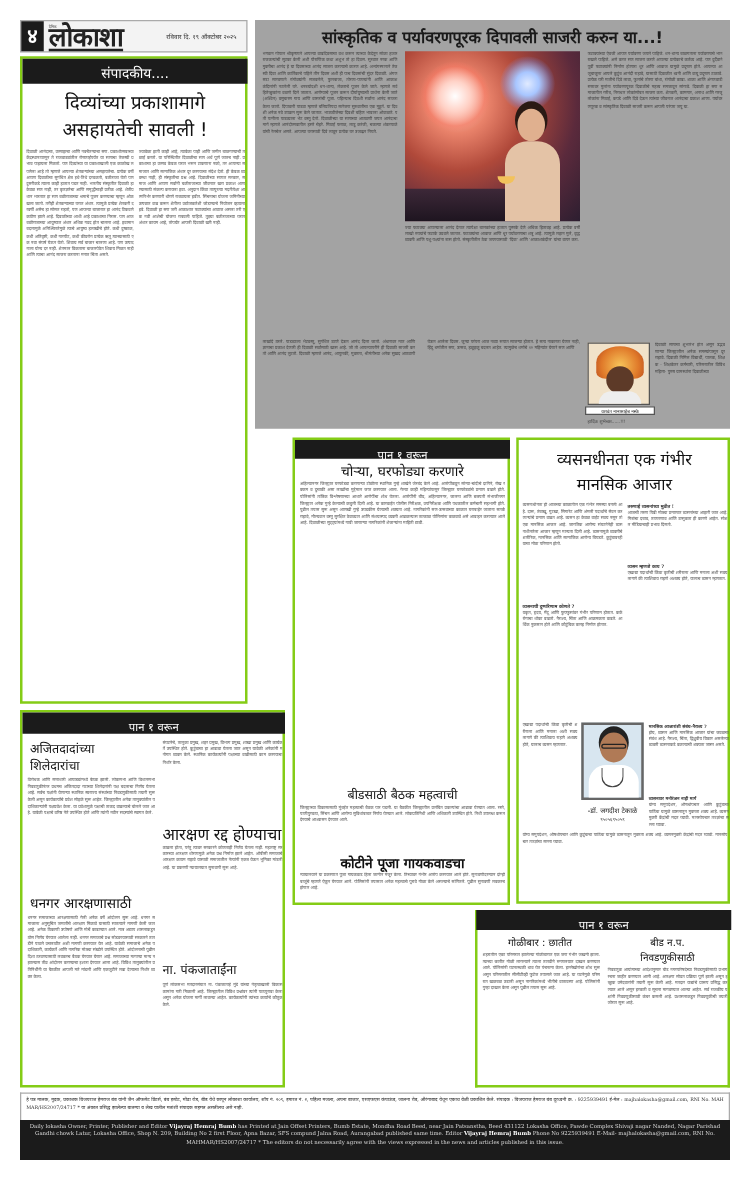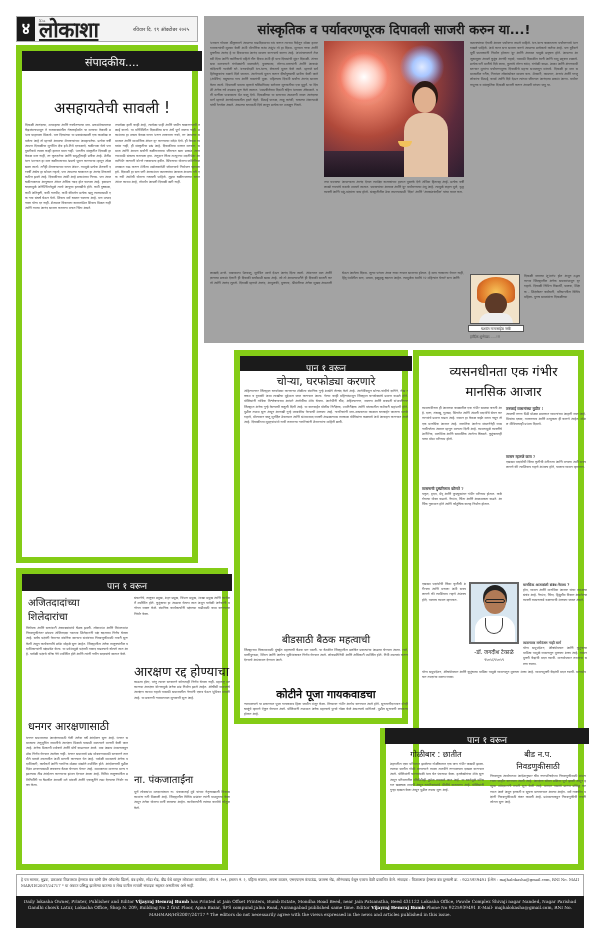--- a/index.html
+++ b/index.html
@@ -1,37 +1,38 @@
 <!DOCTYPE html>
 <html><head>
 <meta charset="utf-8">
 <style>
 *{box-sizing:border-box;margin:0;padding:0}
 body{width:600px;height:947px;background:#fff;font-family:"DejaVu Serif",serif;color:#222;position:relative;overflow:hidden}
 .abs{position:absolute}
 .txt{font-size:3.4px;line-height:5.2px;color:#555;text-align:justify;overflow:hidden;word-break:break-all}
 .txt.dark{color:#444}
 .banner{background:#1b1b1b;color:#fff;text-align:center;font-family:"DejaVu Sans",sans-serif}
-.box{border:6px solid #84cc16}
+.box{border:2px solid #84cc16}
 .head-d{font-family:"DejaVu Sans",sans-serif;color:#111;text-align:center;font-weight:normal}
 </style>
 </head>
 <body>
 
 <div class="abs" style="left:16px;top:16px;width:182px;height:26px;border:1px solid #aaa;background:#f3f3f3;">
   <div class="abs" style="left:0;top:0;width:18px;height:24px;background:#1b1b1b;color:#fff;font-family:'DejaVu Sans',sans-serif;font-size:16px;font-weight:bold;text-align:center;line-height:24px;">४</div>
   <div class="abs" style="left:22px;top:2px;font-size:3px;color:#333;">दैनिक</div>
   <div class="abs" style="left:22px;top:-2px;font-family:'DejaVu Serif',serif;font-size:21px;font-weight:bold;color:#222;letter-spacing:-0.5px;text-decoration:underline;">लोकाशा</div>
   <div class="abs" style="left:116px;top:9px;font-family:'DejaVu Sans',sans-serif;font-size:5px;color:#333;white-space:nowrap;">रविवार दि. १९ ऑक्टोबर २०२५</div>
 </div>
 
 <div class="abs box" style="left:16px;top:45px;width:182px;height:518px;">
   <div class="banner abs" style="left:0;top:0;width:180px;height:20px;">
     <span style="font-size:11px;line-height:20px;">संपादकीय....</span>
   </div>
+  <div class="abs head-d" style="left:0;top:24px;width:180px;font-size:15px;">दिव्यांच्या प्रकाशामागे</div>
   <div class="abs head-d" style="left:0;top:46px;width:180px;font-size:15px;">असहायतेची सावली !</div>
   <div class="abs txt" style="left:3px;top:72px;width:86px;height:440px;">दिवाळी आनंदाचा, उत्साहाचा आणि नवचैतन्याचा सण. प्रकाशोत्सवाच्या केंद्रस्थानापासून ते राजवाड्यांतील रोषणाईपर्यंत या सणाचा तेजस्वी प्रभाव पाहायला मिळतो. पण दिव्यांच्या या प्रकाशाखाली एक काळोख लपलेला आहे तो म्हणजे आपल्या शेतकऱ्यांच्या असहायतेचा. प्रत्येक वर्षी आपण दिवाळीचा सुगंधित क्षेत्र इथे-तिथे दरवळतो, बळीराजा घेतो पण दुसरीकडे त्याला काही हातात पडत नाही. भारतीय संस्कृतीत दिवाळी हा केवळ सण नाही, तर कृतज्ञतेचा आणि समृद्धीचाही प्रतीक आहे. शेतीप्रधान भारतात हा सण बळीराजाच्या श्रमाचे पूजन करण्याचा म्हणून ओळखला जातो. तरीही शेतकऱ्याच्या घरात अंधार. त्यामुळे प्रत्येक शेतकरी दरवर्षी असेच हा सोसत राहतो, पण आपल्या बाजारात हा आनंद टिकवणे कठीण झाले आहे. दिवाळीच्या आधी आहे प्रकाशाचा निरास. पण आज बळीराजाच्या आयुष्यात अंधार अधिक गडद होत चालला आहे. हवामानबदलामुळे अनिश्चिततेमुळे त्याचे आयुष्य हलाखीचे होते. कधी दुष्काळ, कधी अतिवृष्टी, कधी गारपीट, कधी कीडरोग प्रत्येक ऋतू त्याच्यासाठी एक नवा संघर्ष घेऊन येतो. शिवाय सर्व बाजार चालणा आहे. पण उत्पादनाला योग्य दर नाही. शेतमाल विकताना बाजारपेठेत शिवाय मिळत नाही आणि त्याचा आनंद साजरा करताना मनात चिंता असते.</div>
   <div class="abs txt" style="left:93px;top:72px;width:85px;height:440px;">ज्यावेळा हाती काही आहे, त्यावेळा पाही आणि जमीन बाळगण्याची तळाई करतो. या परिस्थितीत दिवाळीचा सण अर्थ पूर्ण जातच नाही. प्रकाशाचा हा उत्सव केवळ घरात भरून टाकणारा नको, तर आपल्या समाजात आणि सामाजिक अंधार दूर करण्याचा संदेश देतो. ही केवळ व्यवस्था नाही, ही संस्कृतीचा प्रश्न आहे. दिवाळीच्या सणात सरकार, समाज आणि आपण सर्वांनी बळीराजाच्या जीवनात खरा प्रकाश आणण्यासाठी संकल्प करायला हवा. अनुदान किंवा तात्पुरत्या मदतीपेक्षा आत्मनिर्भर करणारी धोरणे राबवायला हवीत. सिंचनाचा योजना जमिनीच्या उत्पन्नात वाढ करून शेतीला उद्योजकतेशी जोडण्याचे नियोजन व्हायला हवे. दिवाळी हा सण जरी आकाशात फटाक्यांचा आवाज असला तरी एक नवी आशेची योजना राबवली पाहिजे. तुझ्या बळीराजाच्या घरात अंधार कायम आहे, तोपर्यंत आपली दिवाळी खरी नाही.</div>
 </div>
 
 <div class="abs" style="left:204px;top:16px;width:380px;height:327px;background:#a3a3a3;">
   <div class="abs" style="left:0;top:4px;width:380px;text-align:center;font-family:'DejaVu Sans',sans-serif;font-weight:bold;font-size:13px;color:#1a1a1a;">सांस्कृतिक व पर्यावरणपूरक दिपावली साजरी करुन या...!</div>
   <div class="abs txt dark" style="left:6px;top:25px;width:108px;height:230px;">भगवान गोपाल श्रीकृष्णाने आपल्या वाढदिवसाचा वध करून त्याच्या कैदेतून सोळा हजार राजकन्यांची सुटका केली अशी पौराणिक कथा अशुभ तो हा दिवस. सुरवात नरक आणि मुक्तीचा आनंद हे या दिवसाच्या आनंद साजरा करण्याचे कारण आहे. अभ्यंगस्नानाने तेजस्वी दिवा आणि कार्तिकाचे पहिले तीन दिवस अशी ही पाच दिवसांची सुंदर दिवाळी. अंगण सडा सारवणाने रांगोळ्यांनी सजवलेले, फुलबाजा, तोरणा-पणत्यांनी आणि आकाशकंदिलांनी नटलेली घरे. धनत्रयोदशी धन-धान्य, लेकराचे पूजन केले जाते. म्हणजे सर्व हितेच्छुकांना वळणे दिले जातात. आरोग्याचे पूजन करून दीर्घायुष्याची प्रार्थना केली जाते (अश्विन) वसुबारस गाय आणि वासरांची पूजा. पहिल्याच दिवशी सर्वांना आनंद साजरा केला जातो. दिपावली पाडवा म्हणजे बलिप्रतिपदा सारेजण सुरुवातीचा एक मुहूर्त. या दिवशी अनेक नवे उपक्रम सुरू केले जातात. भाऊबीजेच्या दिवशी बहिण भावाला ओवाळते. पती पत्नीला पाडव्याला भेट वस्तू देतो. दिवाळीच्या या सणाच्या आठवणी जपत आनंदाचा मार्ग म्हणजे आनंदोत्सवातील हसरे चेहरे. मिठाई फराळ, लाडू करंजी, चकल्या शंकरपाळे यांची रेलचेल असते. आपल्या घरासाठी दिवे लावून प्रत्येक घर उजळून निघते.</div>
   <div class="abs" style="left:120px;top:25px;width:140px;height:136px;background:radial-gradient(circle at 30% 30%,#f8d7c8 0,#e9826a 18%,#b0493a 40%,#5b2a3c 70%,#2c1e30 100%);overflow:hidden;">
     <div style="position:absolute;left:12px;top:8px;width:56px;height:56px;border-radius:50%;background:radial-gradient(circle,#fff 0,#ffd3c8 30%,rgba(255,120,100,.4) 60%,transparent 72%);"></div>
@@ -61,21 +62,21 @@
     <span style="font-size:9px;line-height:15px;">पान १ वरून</span>
   </div>
   <div class="abs head-d" style="left:0;top:17px;width:172px;font-size:11px;">चोऱ्या, घरफोड्या करणारे</div>
   <div class="abs txt" style="left:4px;top:33px;width:164px;height:236px;">अहिल्यानगर जिल्ह्यात घरफोड्या करणाऱ्या टोळीला स्थानिक गुन्हे शाखेने जेरबंद केले आहे. आरोपींकडून सोन्या-चांदीचे दागिने, रोख रक्कम व दुचाकी असा लाखोंचा मुद्देमाल जप्त करण्यात आला. गेल्या काही महिन्यांपासून जिल्ह्यात घरफोड्यांचे प्रमाण वाढले होते. पोलिसांनी तांत्रिक विश्लेषणाच्या आधारे आरोपींचा शोध घेतला. आरोपींनी बीड, अहिल्यानगर, जालना आणि छत्रपती संभाजीनगर जिल्ह्यात अनेक गुन्हे केल्याची कबुली दिली आहे. या कारवाईत पोलीस निरीक्षक, उपनिरीक्षक आणि पथकातील कर्मचारी सहभागी होते. पुढील तपास सुरू असून आणखी गुन्हे उघडकीस येण्याची शक्यता आहे. नागरिकांनी सण-उत्सवाच्या काळात घराबाहेर जाताना सतर्क राहावे, मौल्यवान वस्तू सुरक्षित ठेवाव्यात आणि संशयास्पद व्यक्ती आढळल्यास तात्काळ पोलिसांना कळवावे असे आवाहन करण्यात आले आहे. दिवाळीच्या सुट्ट्यांमध्ये गावी जाणाऱ्या नागरिकांनी शेजाऱ्यांना माहिती द्यावी.</div>
   <div class="abs head-d" style="left:0;top:276px;width:172px;font-size:10px;font-weight:normal;">बीडसाठी बैठक महत्वाची</div>
   <div class="abs txt" style="left:4px;top:292px;width:164px;height:34px;">जिल्ह्याच्या विकासासाठी मुंबईत महत्त्वाची बैठक पार पडली. या बैठकीत जिल्ह्यातील प्रलंबित प्रकल्पांचा आढावा घेण्यात आला. रस्ते, पाणीपुरवठा, सिंचन आणि आरोग्य सुविधांबाबत निर्णय घेण्यात आले. लोकप्रतिनिधी आणि अधिकारी उपस्थित होते. निधी उपलब्ध करून देण्याचे आश्वासन देण्यात आले.</div>
   <div class="abs head-d" style="left:0;top:330px;width:172px;font-size:11px;font-weight:bold;">कोटीने पूजा गायकवाडचा</div>
   <div class="abs txt" style="left:4px;top:346px;width:164px;height:24px;">न्यायालयाने या प्रकरणात पूजा गायकवाड हिला जामीन मंजूर केला. तिच्यावर गंभीर आरोप करण्यात आले होते. सुनावणीदरम्यान दोन्ही बाजूंचे म्हणणे ऐकून घेण्यात आले. पोलिसांनी तपासात अनेक महत्त्वाचे पुरावे गोळा केले असल्याचे सांगितले. पुढील सुनावणी लवकरच होणार आहे.</div>
 </div>
 
-<div class="abs box" style="left:413px;top:350px;width:171px;height:436px;">
+<div class="abs box" style="left:413px;top:350px;width:171px;height:373px;">
   <div class="abs head-d" style="left:0;top:6px;width:169px;font-size:13px;">व्यसनधीनता एक गंभीर</div>
   <div class="abs head-d" style="left:0;top:26px;width:169px;font-size:13px;">मानसिक आजार</div>
   <div class="abs txt" style="left:3px;top:50px;width:80px;height:78px;">व्यसनाधीनता ही आजच्या काळातील एक गंभीर समस्या बनली आहे. दारू, तंबाखू, गुटखा, सिगारेट आणि अंमली पदार्थांचे सेवन करणाऱ्यांचे प्रमाण वाढत आहे. व्यसन हा केवळ वाईट सवय नसून तो एक मानसिक आजार आहे. जागतिक आरोग्य संघटनेनेही व्यसनाधीनतेला आजार म्हणून मान्यता दिली आहे. व्यसनामुळे व्यक्तीचे शारीरिक, मानसिक आणि सामाजिक आरोग्य बिघडते. कुटुंबावरही याचा मोठा परिणाम होतो.</div>
   <div class="abs" style="left:3px;top:130px;width:80px;font-size:3.8px;font-weight:bold;color:#333;">व्यसनाची दुष्परिणाम कोणते ?</div>
   <div class="abs txt" style="left:3px;top:136px;width:80px;height:86px;">यकृत, हृदय, मेंदू आणि फुफ्फुसांवर गंभीर परिणाम होतात. कर्करोगाचा धोका वाढतो. नैराश्य, चिंता आणि आक्रमकता वाढते. आर्थिक नुकसान होते आणि कौटुंबिक कलह निर्माण होतात.</div>
   <div class="abs" style="left:87px;top:50px;width:80px;font-size:3.8px;font-weight:bold;color:#333;">तरुणाई व्यसनांच्या मुठीत !</div>
   <div class="abs txt" style="left:87px;top:56px;width:80px;height:40px;">आजची तरुण पिढी मोठ्या प्रमाणात व्यसनांच्या आहारी जात आहे. मित्रांचा दबाव, ताणतणाव आणि उत्सुकता ही कारणे आहेत. सोशल मीडियाचाही प्रभाव दिसतो.</div>
   <div class="abs" style="left:87px;top:98px;width:80px;font-size:3.8px;font-weight:bold;color:#333;">व्यसन म्हणजे काय ?</div>
   <div class="abs txt" style="left:87px;top:104px;width:80px;height:118px;">एखाद्या पदार्थाची किंवा कृतीची शरीराला आणि मनाला अशी सवय लागणे की त्याशिवाय राहणे अशक्य होते, यालाच व्यसन म्हणतात.</div>
   <div class="abs" style="left:50px;top:226px;width:50px;height:62px;border:2px solid #666;background:#d8e6f0;overflow:hidden;">

